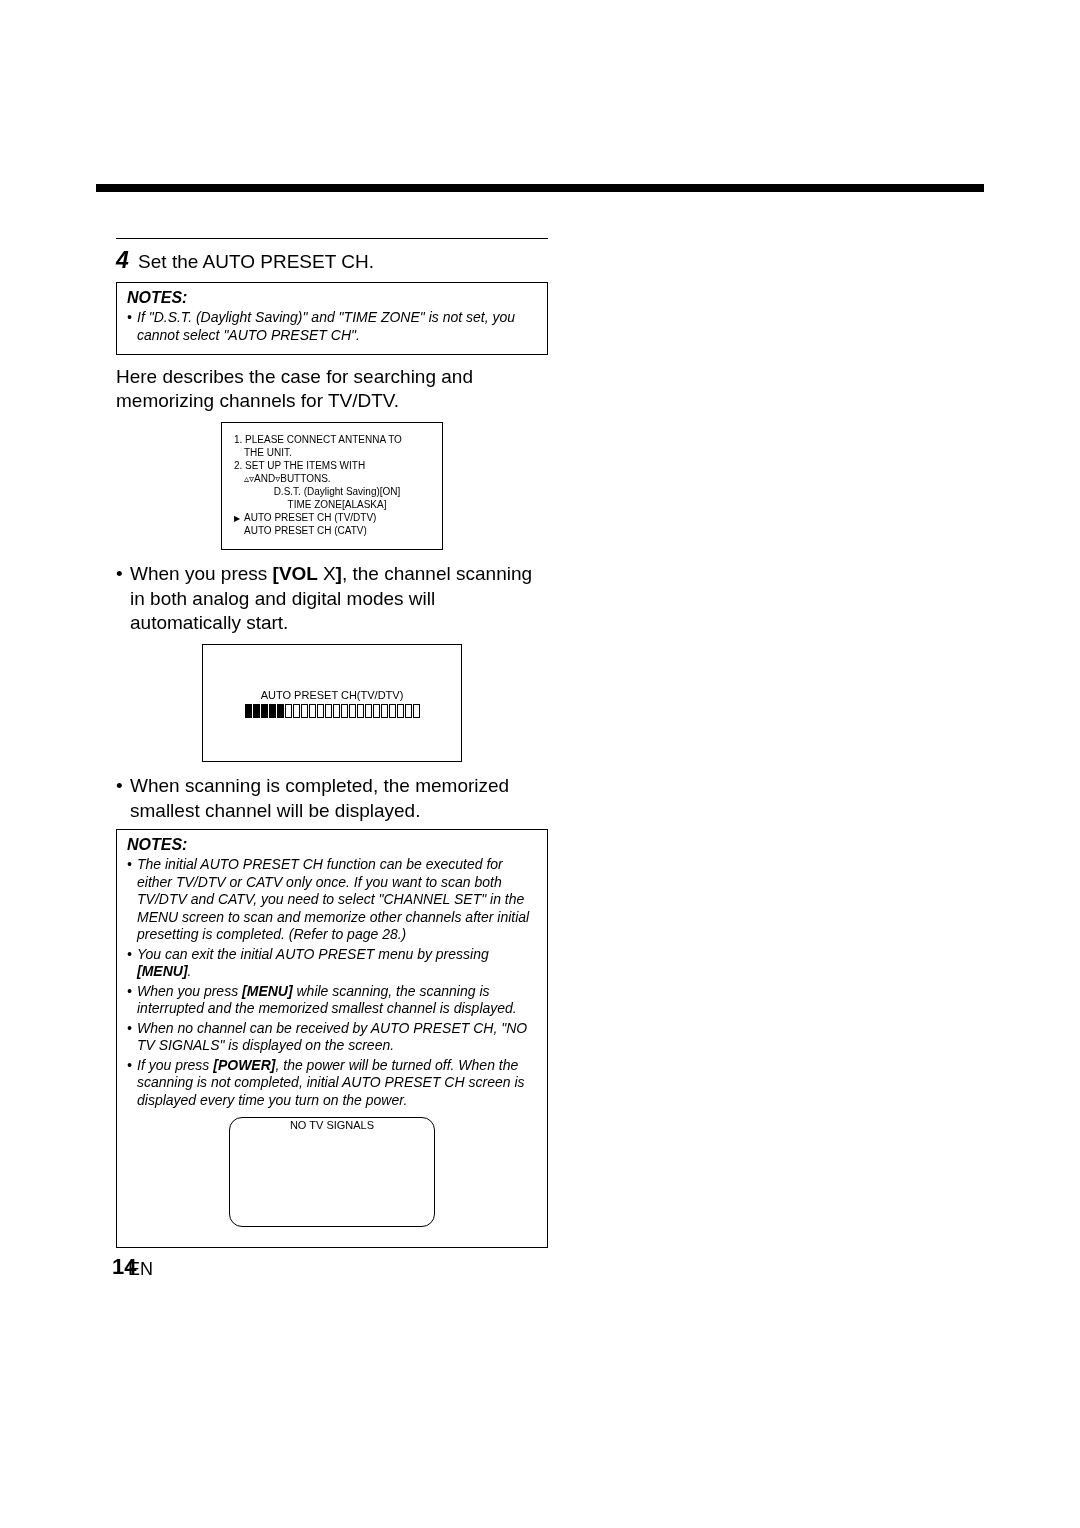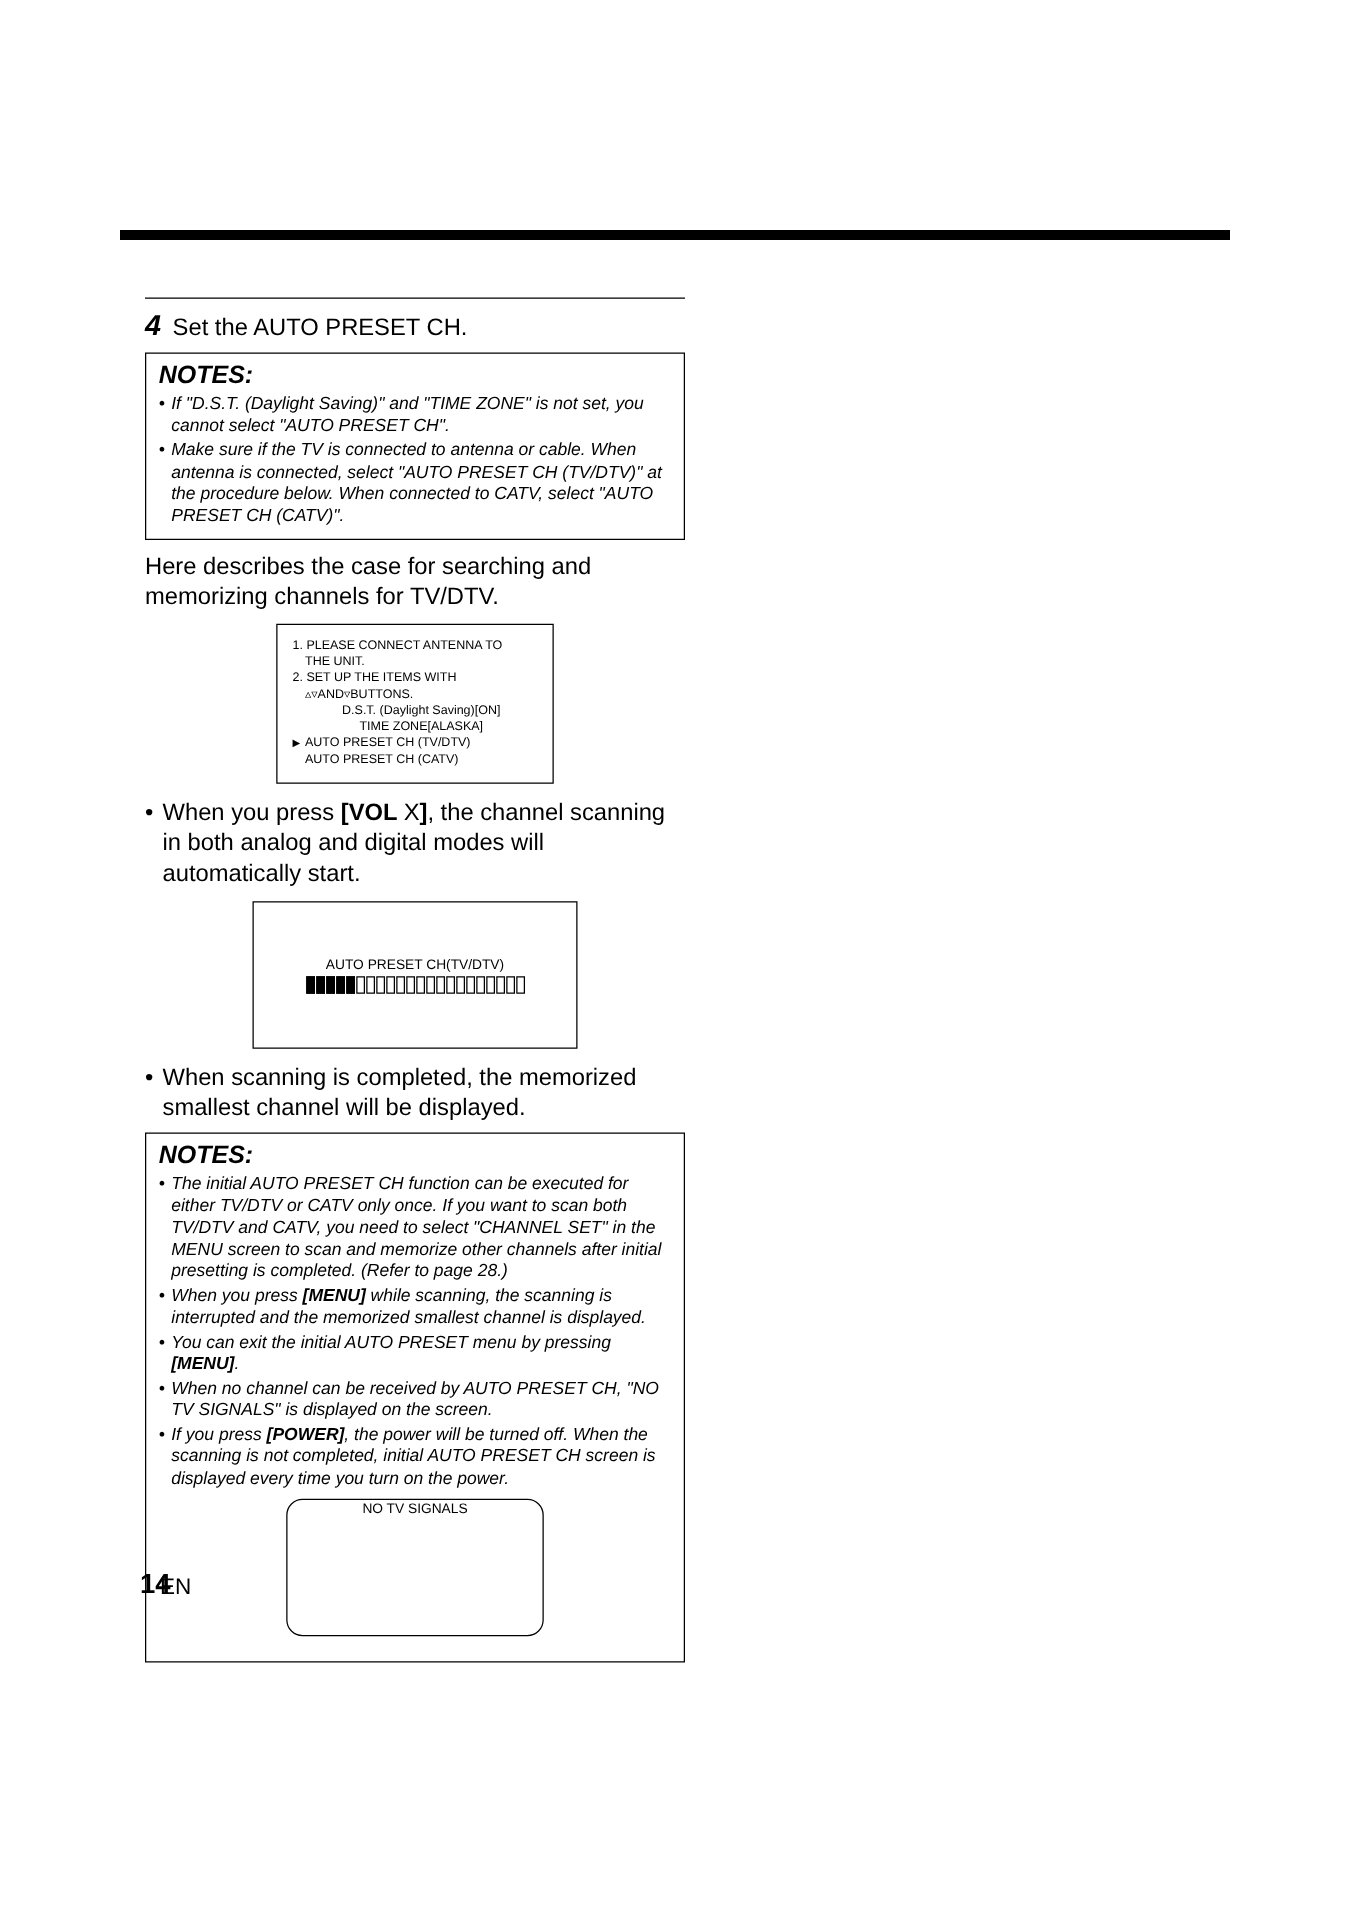--- a/index.html
+++ b/index.html
@@ -4,21 +4,21 @@
 <style>
   * { box-sizing: border-box; margin: 0; padding: 0; }
   html, body { width: 1080px; height: 1528px; background: #fff; font-family: Arial, Helvetica, sans-serif; color: #000; }
   .page { position: relative; width: 1080px; height: 1352px; padding: 0; }
   .header-bar { position: absolute; left: 96px; right: 96px; top: 184px; height: 8px; background: #000; }
   .content-col { position: absolute; left: 116px; top: 238px; width: 432px; }
   .step-hr { border: 0; border-top: 1px solid #000; margin-bottom: 8px; }
   .step-line { font-size: 19px; margin-bottom: 8px; }
   .step-num { font-weight: bold; font-style: italic; font-size: 23px; margin-right: 4px; }
   .notes-box { border: 1px solid #000; padding: 6px 10px 8px 10px; margin-bottom: 10px; }
-  .notes-title { font-weight: bold; font-style: italic; font-size: 20px; margin-bottom: 2px; }
+  .notes-title { font-weight: bold; font-style: italic; font-size: 16px; margin-bottom: 2px; }
   .notes-ul { list-style: none; font-style: italic; font-size: 14px; line-height: 1.25; }
   .notes-ul li { position: relative; padding-left: 10px; margin-bottom: 2px; }
   .notes-ul li::before { content: "•"; position: absolute; left: 0; }
   .notes-ul li .strong { font-weight: bold; }
   .body-para { font-size: 19px; line-height: 1.28; margin-bottom: 6px; }
   .body-ul { list-style: none; font-size: 19px; line-height: 1.3; }
   .body-ul li { position: relative; padding-left: 14px; margin-bottom: 6px; }
   .body-ul li::before { content: "•"; position: absolute; left: 0; }
   .body-ul .strong { font-weight: bold; }
   .osd-box { border: 1px solid #000; margin: 8px auto 12px auto; font-size: 10px; line-height: 1.3; }
@@ -49,21 +49,20 @@
     <hr class="step-hr">
     <div class="step-line">
       <span class="step-num">4</span>
       <span>Set the AUTO PRESET CH.</span>
     </div>
 
     <div class="notes-box">
       <div class="notes-title">NOTES:</div>
       <ul class="notes-ul">
         <li>If "D.S.T. (Daylight Saving)" and "TIME ZONE" is not set, you cannot select "AUTO PRESET CH".</li>
-        <li>Make sure if the TV is connected to antenna or cable. When antenna is connected, select "AUTO PRESET CH (TV/DTV)" at the procedure below.  When connected to CATV, select "AUTO PRESET CH (CATV)".</li>
       </ul>
     </div>
 
     <p class="body-para">Here describes the case for searching and memorizing channels for TV/DTV.</p>
 
 
     <div class="osd-box osd1">
       <div class="num">1. PLEASE CONNECT ANTENNA TO</div>
       <div class="item">THE UNIT.</div>
       <div class="num">2. SET UP THE ITEMS WITH</div>
@@ -117,22 +116,22 @@
     </div>
 
     <ul class="body-ul">
       <li>When scanning is completed, the memorized smallest channel will be displayed.</li>
     </ul>
 
     <div class="notes-box">
       <div class="notes-title">NOTES:</div>
       <ul class="notes-ul">
         <li>The initial AUTO PRESET CH function can be executed for either TV/DTV or CATV only once. If you want to scan both TV/DTV and CATV, you need to select "CHANNEL SET" in the MENU screen to scan and memorize other channels after initial presetting is completed. (Refer to page 28.)</li>
+        <li><span>You can exit the initial AUTO PRESET menu by pressing </span><span class="strong">[MENU]</span><span>.</span></li>
         <li><span>When you press </span><span class="strong">[MENU]</span><span> while scanning, the scanning is interrupted and the memorized smallest channel is displayed.</span></li>
-        <li><span>You can exit the initial AUTO PRESET menu by pressing </span><span class="strong">[MENU]</span><span>.</span></li>
         <li>When no channel can be received by AUTO PRESET CH, "NO TV SIGNALS" is displayed on the screen.</li>
         <li><span>If you press </span><span class="strong">[POWER]</span><span>, the power will be turned off. When the scanning is not completed, initial AUTO PRESET CH screen is displayed every time you turn on the power.</span></li>
       </ul>
       <div class="osd-box osd3">
         <span>NO TV SIGNALS</span>
       </div>
     </div>
 
   </div>
 

